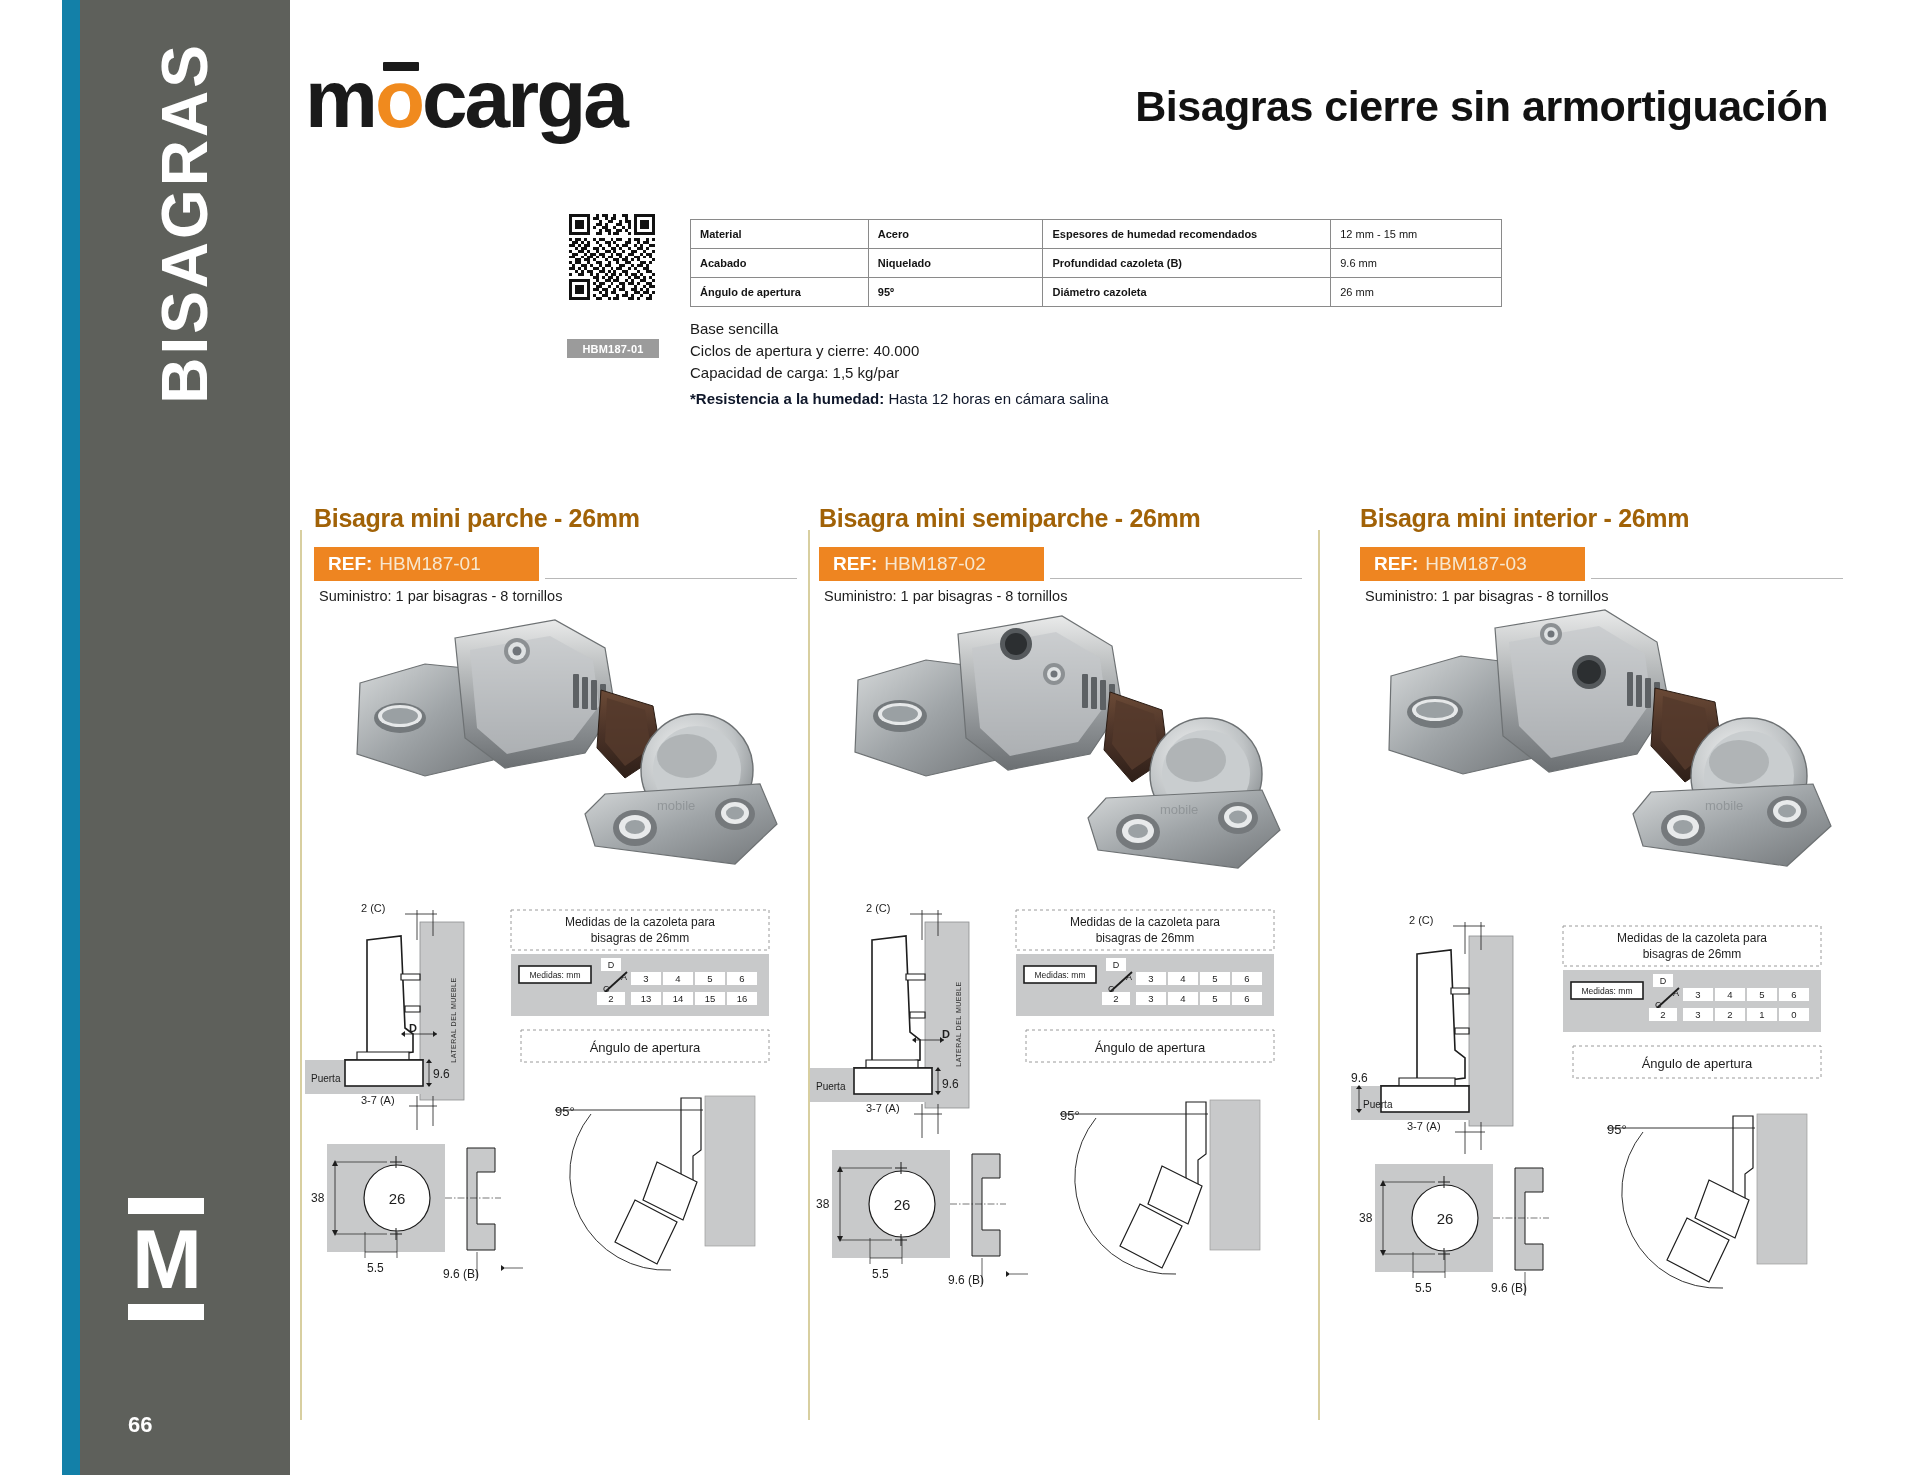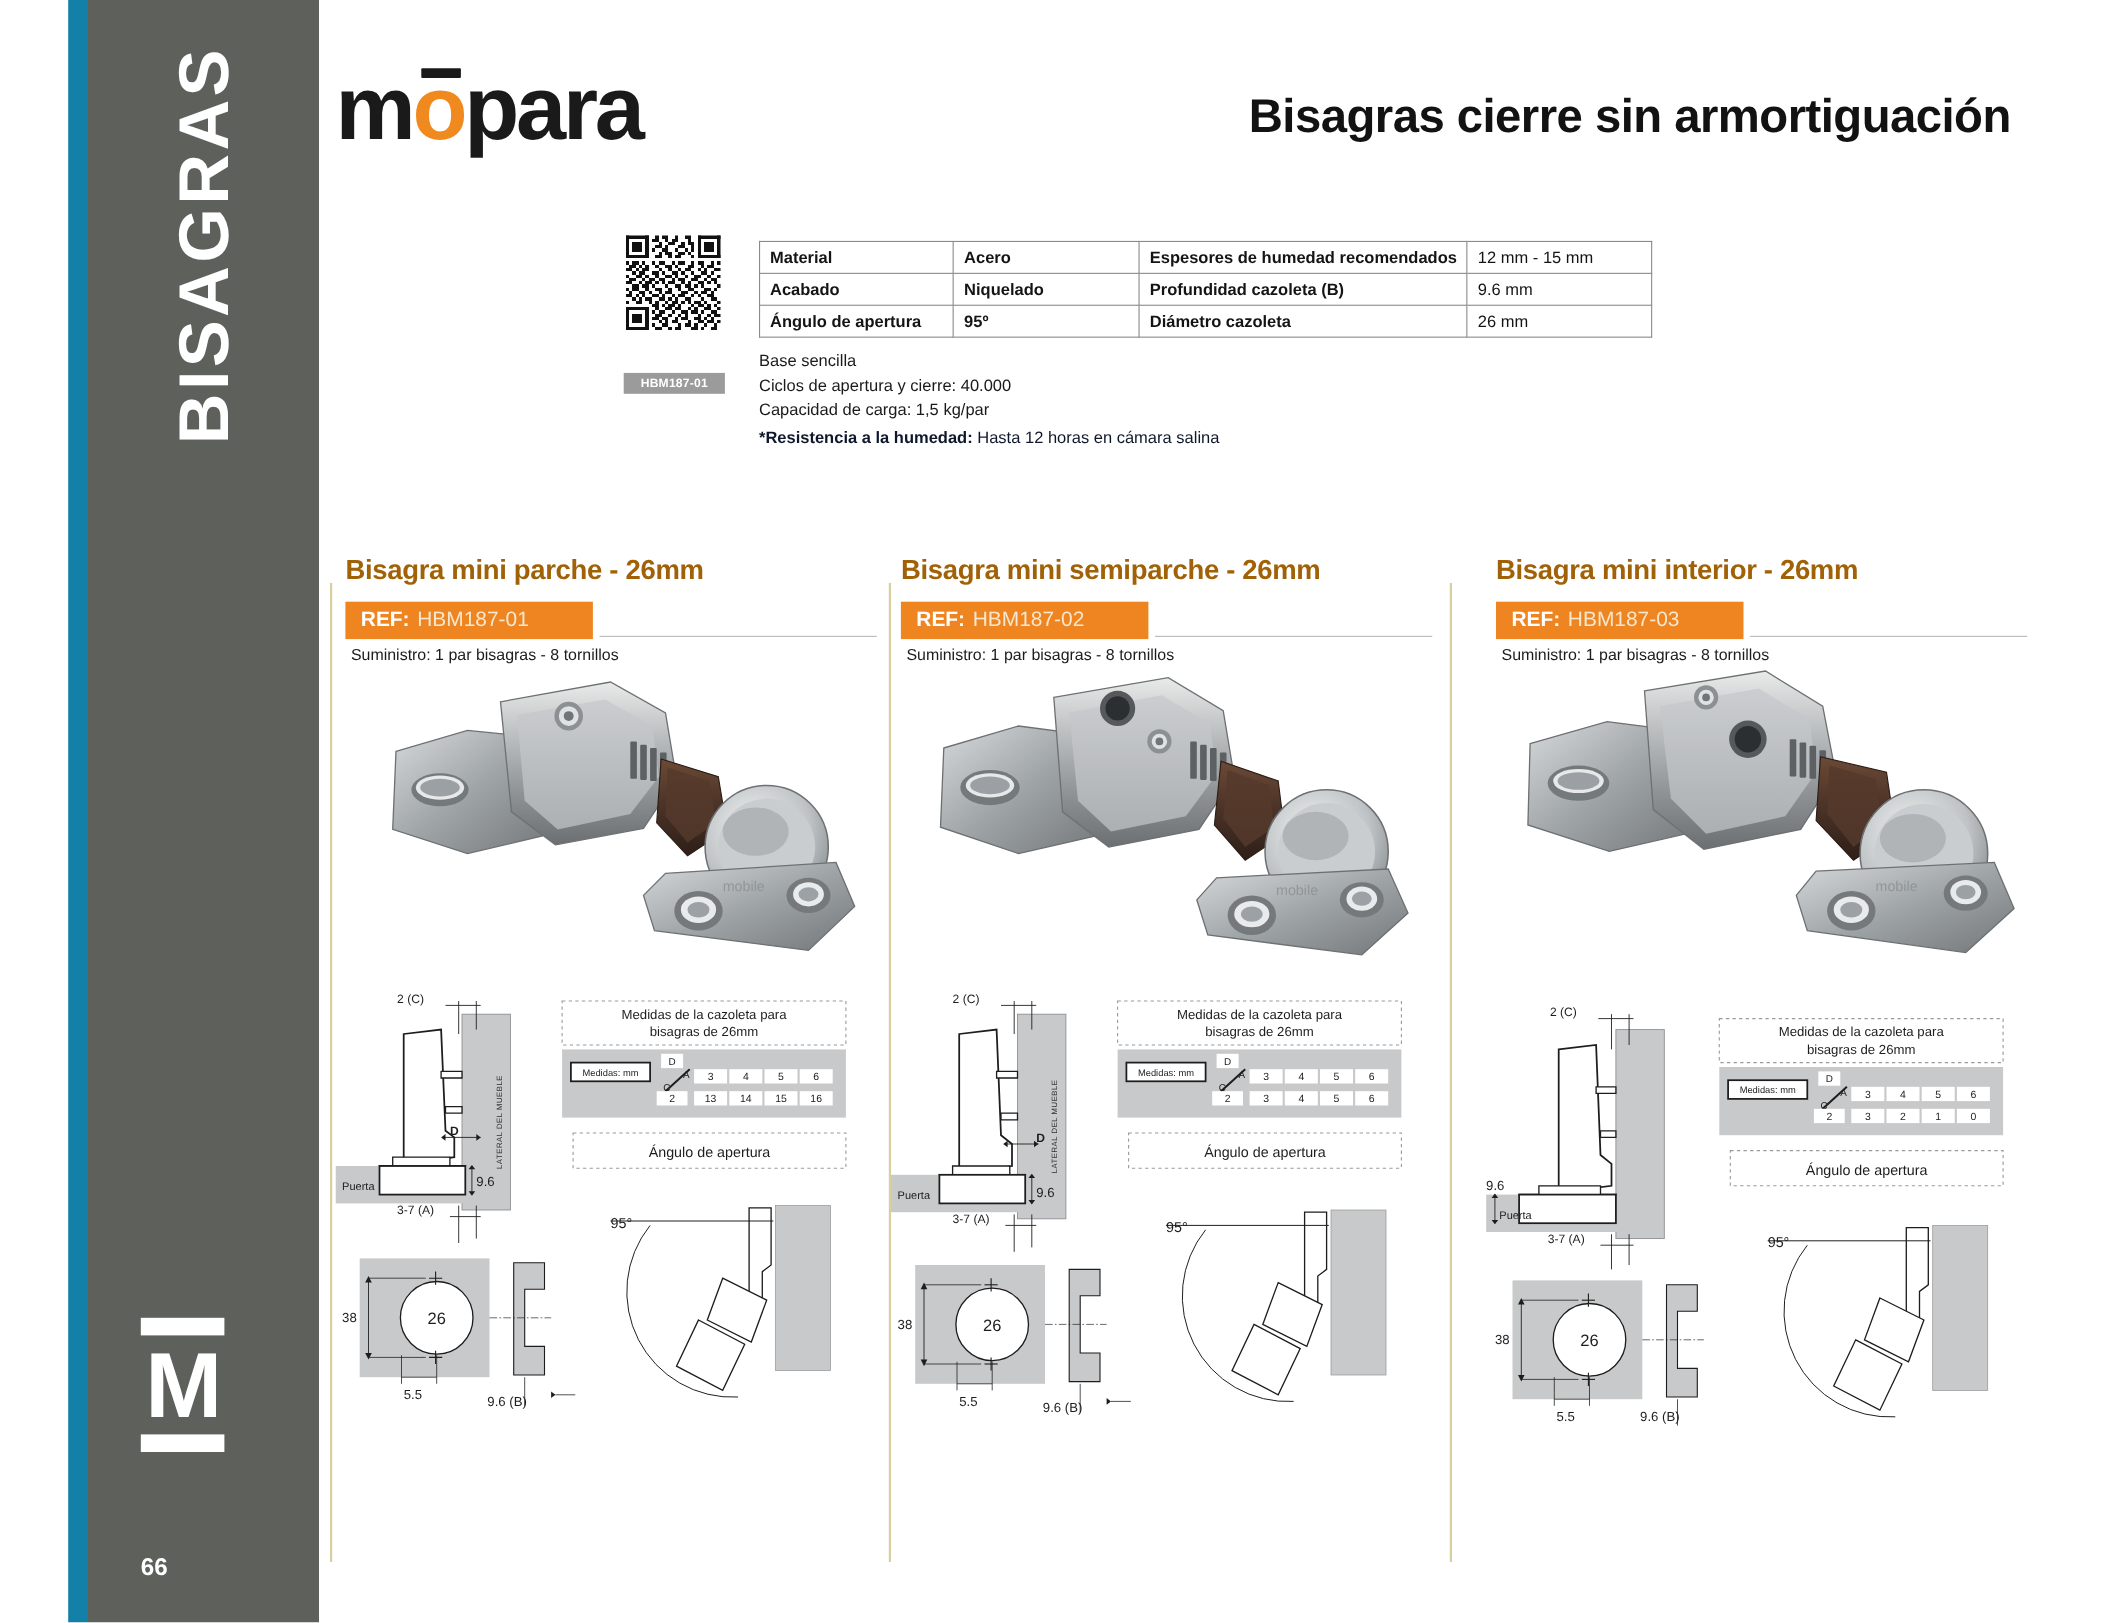--- a/index.html
+++ b/index.html
@@ -90,21 +90,21 @@
   }
   #spec-table {
     position: absolute; left: 690px; top: 219px;
     width: 812px;
     border-collapse: collapse;
     border: 1px solid #6f6f6f;
   }
   #spec-table td {
     border: 1px solid #8a8a8a;
     height: 29px; padding: 0 9px;
-    font-size: 15px; color: #141414;
+    font-size: 11px; color: #141414;
     vertical-align: middle;
     white-space: nowrap;
   }
   #spec-table td.k { font-weight: bold; }
   #spec-table td.k1 { width: 178px; }
   #spec-table td.v1 { width: 175px; font-weight: bold; }
   #spec-table td.k2 { width: 288px; }
   #spec-table td.v2 { width: 171px; }
 
   #spec-notes {
@@ -180,21 +180,21 @@
   <div id="rail-logo-mark">
     <div class="mark-bar"></div>
     <div class="mark-gap"></div>
     <div class="mark-m">M</div>
     <div class="mark-gap"></div>
     <div class="mark-bar"></div>
   </div>
   <div id="page-number">66</div>
 </div>
 
-<div id="brand-logo"><span>m</span><span class="logo-o"><span>o</span><span class="logo-o-bar"></span></span><span>para</span></div>
+<div id="brand-logo"><span>m</span><span class="logo-o"><span>o</span><span class="logo-o-bar"></span></span><span>carga</span></div>
 
 <div id="page-title">Bisagras cierre sin armortiguación</div>
 
 <svg id="qr-code" viewBox="0 0 29 29" shape-rendering="crispEdges">
   <rect width="29" height="29" fill="#fff"></rect>
   <g fill="#111">
     <rect x="0" y="0" width="7" height="1"></rect>
       <rect x="0" y="0" width="1" height="7"></rect>
     <rect x="6" y="0" width="1" height="7"></rect>
       <rect x="0" y="6" width="7" height="1"></rect>

